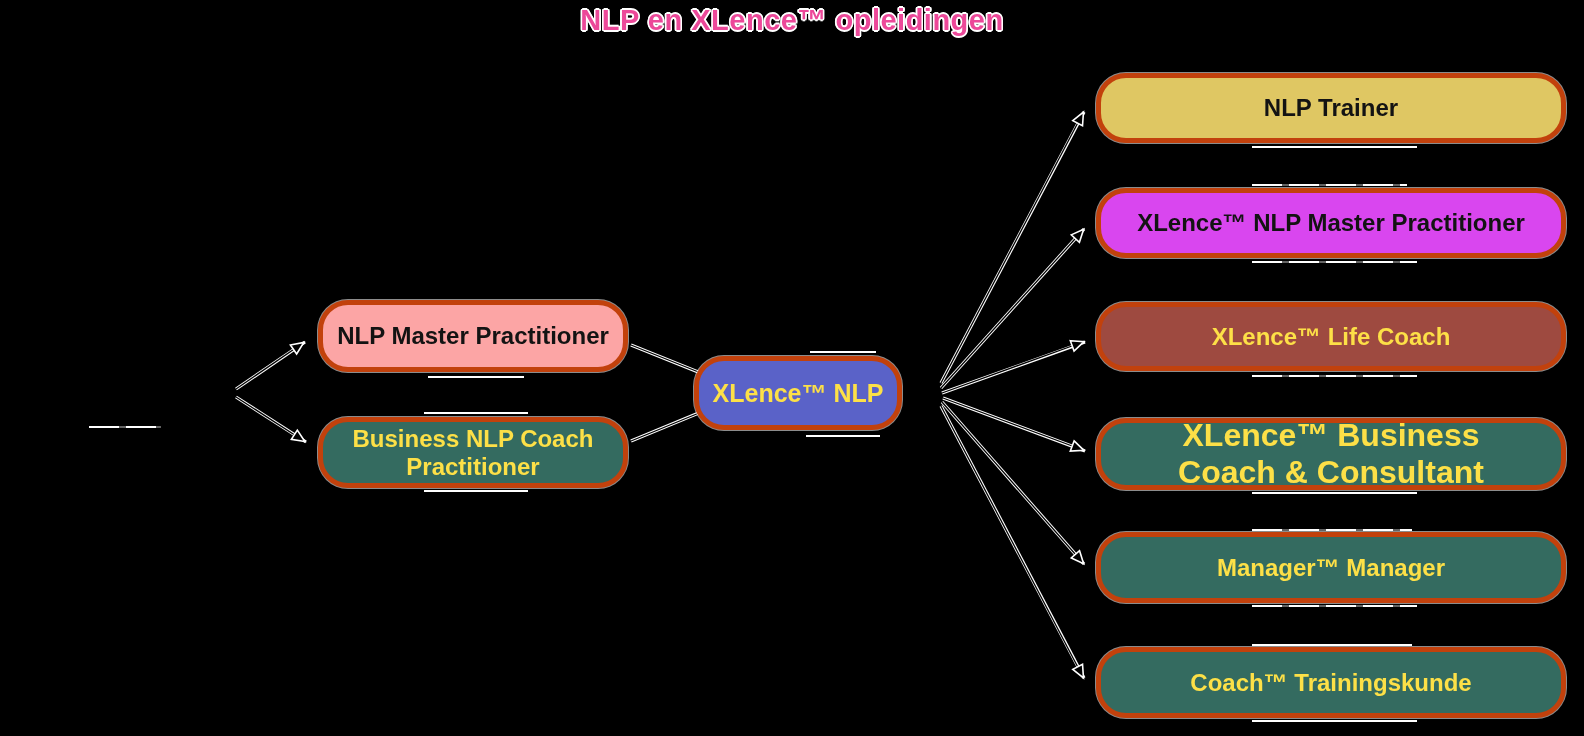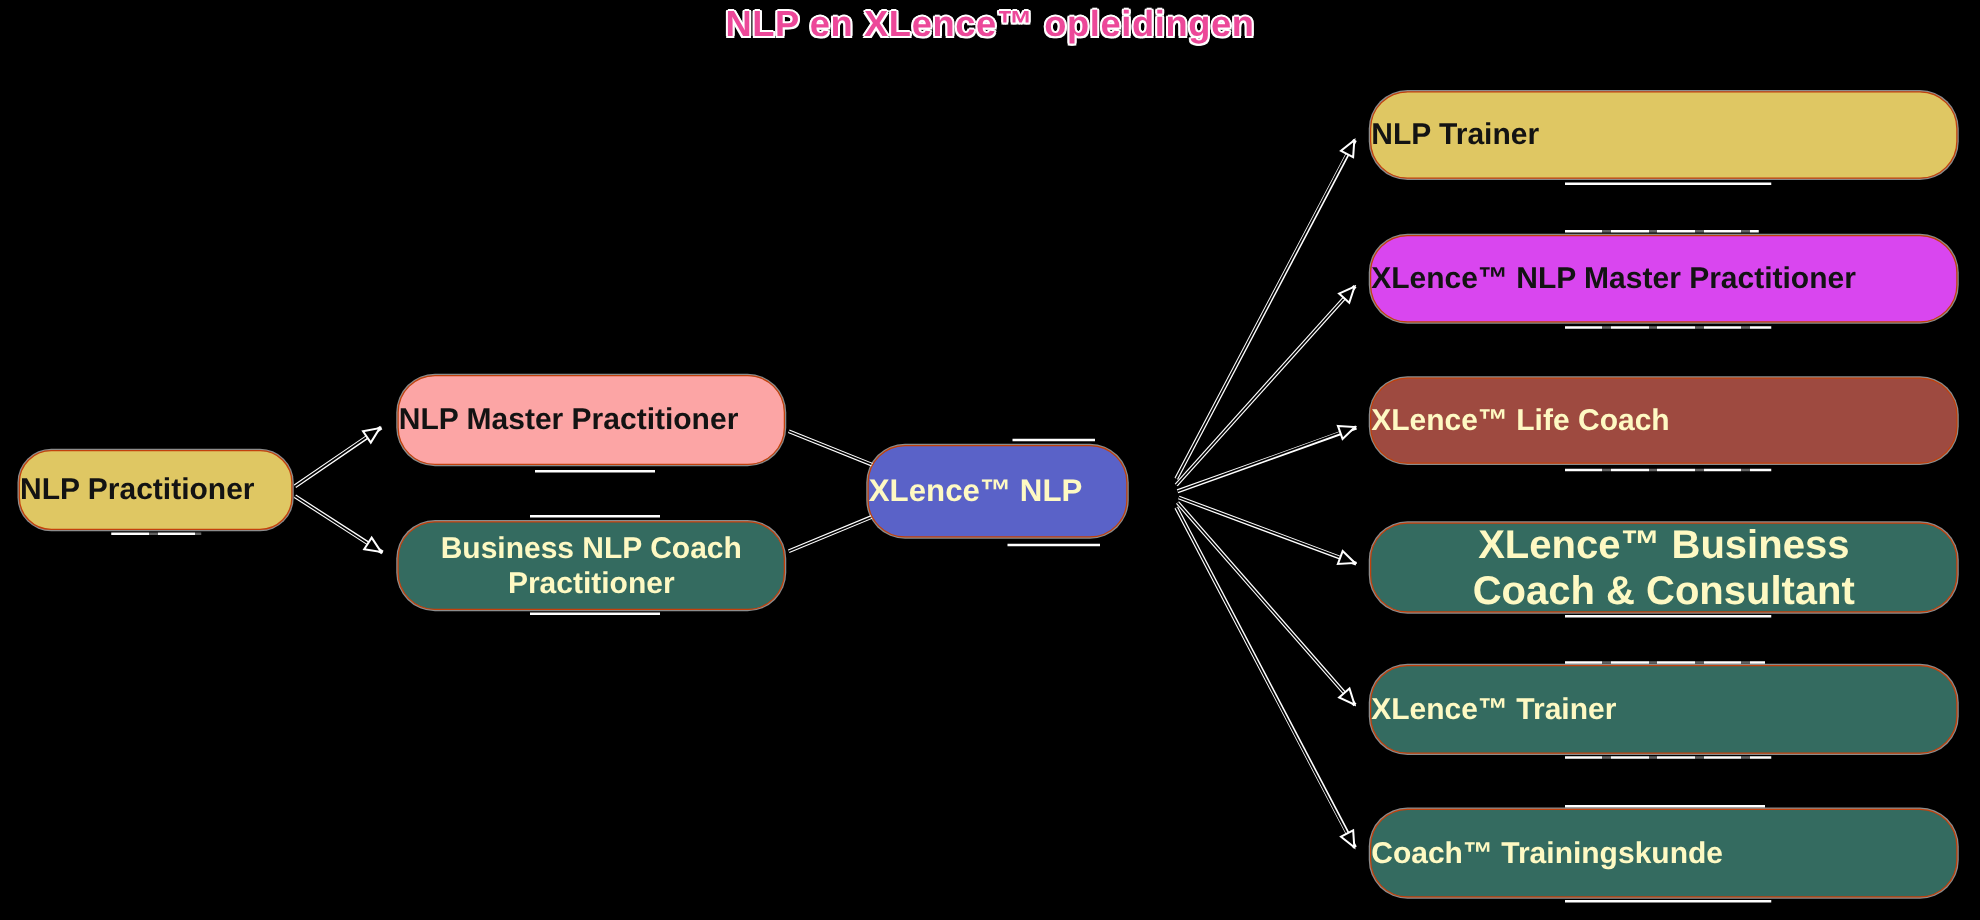--- a/index.html
+++ b/index.html
@@ -13,31 +13,31 @@
   #diagram-title{
     position:absolute;left:0;top:4px;width:100%;
     text-align:center;
     font-size:29px;font-weight:bold;
     color:#ec4899;
     text-shadow:-1.4px -1.4px 0 #fff, 1.4px -1.4px 0 #fff, -1.4px 1.4px 0 #fff, 1.4px 1.4px 0 #fff, 0 -1.6px 0 #fff, 0 1.6px 0 #fff, -1.6px 0 0 #fff, 1.6px 0 0 #fff;
     letter-spacing:0.5px;
   }
   .node{
     position:absolute;
-    display:flex;align-items:center;justify-content:flex-start;
+    display:flex;align-items:center;justify-content:center;
     text-align:center;
-    border:1px solid #c2410c;
+    border:5px solid #c2410c;
     border-radius:30px;
     box-shadow:0 0 0 1px rgba(255,255,255,0.55);
     font-weight:bold;
     line-height:1.15;
     box-sizing:border-box;
   }
   .text-dark{color:#131313;}
-  .text-light{color:#fef9c3;}
+  .text-light{color:#fde047;}
   svg.edges{position:absolute;left:0;top:0;pointer-events:none;}
   .edge-halo{stroke:#fff;stroke-width:3.2;fill:none;}
   .edge-core{stroke:#000;stroke-width:1.3;fill:none;}
   .halo-line{
     position:absolute;height:2px;background:#fff;
   }
   .halo-dashed{
     background:repeating-linear-gradient(90deg,#fff 0 30px, rgba(110,110,110,.9) 30px 37px);
   }
 </style>
@@ -89,23 +89,20 @@
     <g>
       <path class="edge-halo" d="M942,402 L1084,564"></path>
         <path class="edge-core" d="M942,402 L1083,563" marker-end="url(#ah)"></path>
     </g>
     <g>
       <path class="edge-halo" d="M941,406 L1084,678"></path>
         <path class="edge-core" d="M941,406 L1083,677" marker-end="url(#ah)"></path>
     </g>
   </svg>
 
-  <div class="node text-dark" style="left: 15px; top: 360px; width: 219px; height: 64px; border-radius: 26px; font-size: 24px; background-color: rgb(223, 199, 99);">
-    <span>NLP Practitioner</span>
-  </div>
 
   <div class="node text-dark" style="left: 318px; top: 300px; width: 310px; height: 72px; font-size: 24px; background-color: #fca5a5;">
     <span>NLP Master Practitioner</span>
   </div>
 
   <div class="node text-light" style="left: 318px; top: 417px; width: 310px; height: 71px; font-size: 24px; padding: 0px 28px; background-color: rgb(52, 107, 96);">
     <span>Business NLP Coach Practitioner</span>
   </div>
 
   <div class="node text-light" style="left: 694px; top: 356px; width: 208px; height: 74px; font-size: 25px; background-color: rgb(90, 98, 200);">
@@ -122,21 +119,21 @@
 
   <div class="node text-light" style="left: 1096px; top: 302px; width: 470px; height: 69px; font-size: 24px; background-color: rgb(158, 74, 64);">
     <span>XLence™ Life Coach</span>
   </div>
 
   <div class="node text-light" style="left: 1096px; top: 418px; width: 470px; height: 72px; font-size: 32px; padding: 0px 62px; background-color: rgb(52, 107, 96);">
     <span>XLence™ Business Coach &amp; Consultant</span>
   </div>
 
   <div class="node text-light" style="left: 1096px; top: 532px; width: 470px; height: 71px; font-size: 24px; background-color: rgb(52, 107, 96);">
-    <span>XLence™ Trainer</span>
+    <span>Manager™ Manager</span>
   </div>
 
   <div class="node text-light" style="left: 1096px; top: 647px; width: 470px; height: 71px; font-size: 24px; background-color: rgb(52, 107, 96);">
     <span>Coach™ Trainingskunde</span>
   </div>
 
   <div class="halo-line halo-dashed" style="left:89px;   top:426px; width:72px;"></div>
   <div class="halo-line" style="left:428px;  top:376px; width:96px;"></div>
   <div class="halo-line" style="left:424px;  top:412px; width:104px;"></div>
   <div class="halo-line" style="left:424px;  top:490px; width:104px;"></div>

